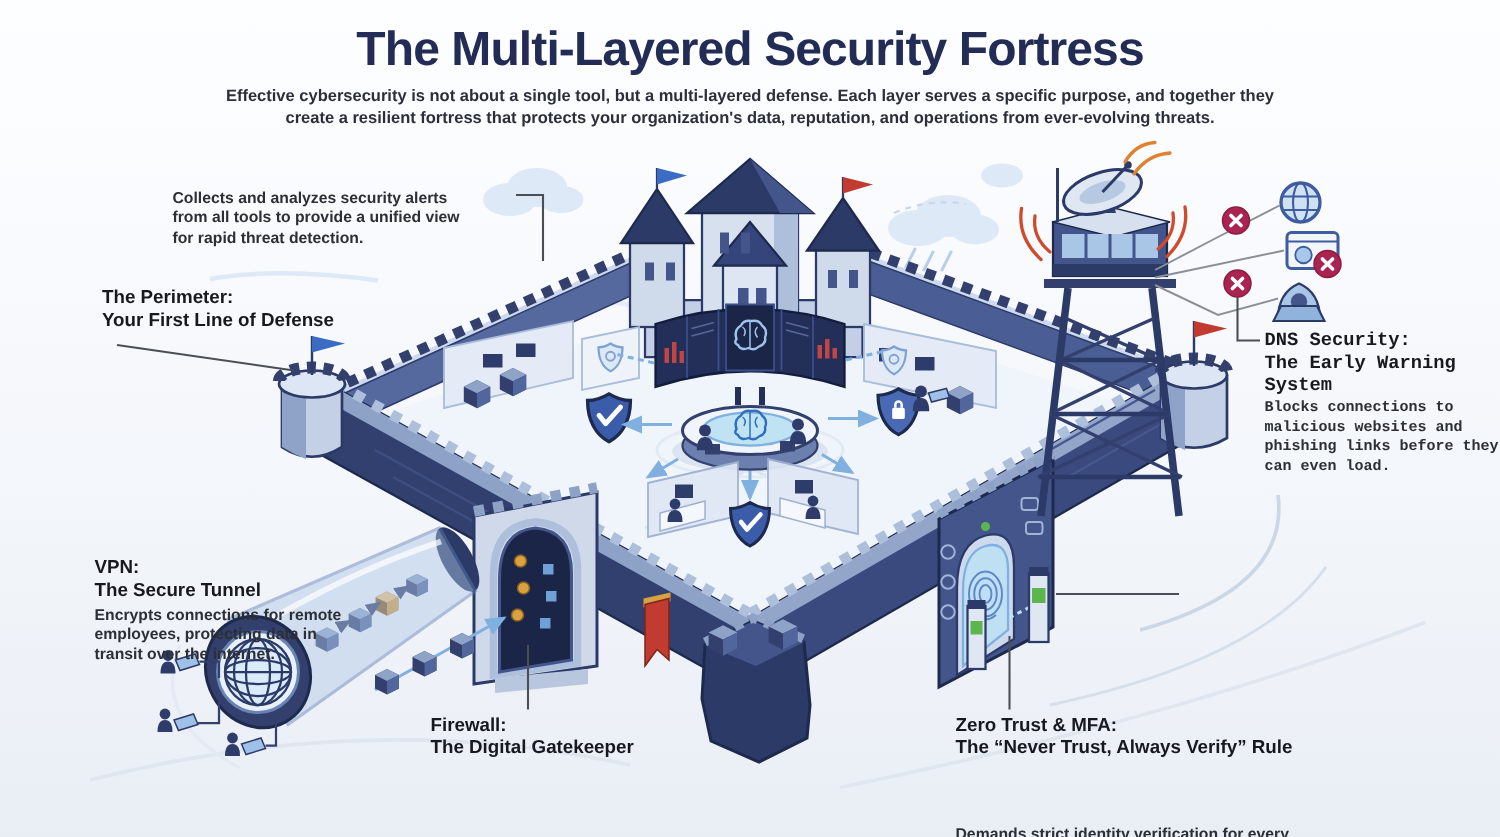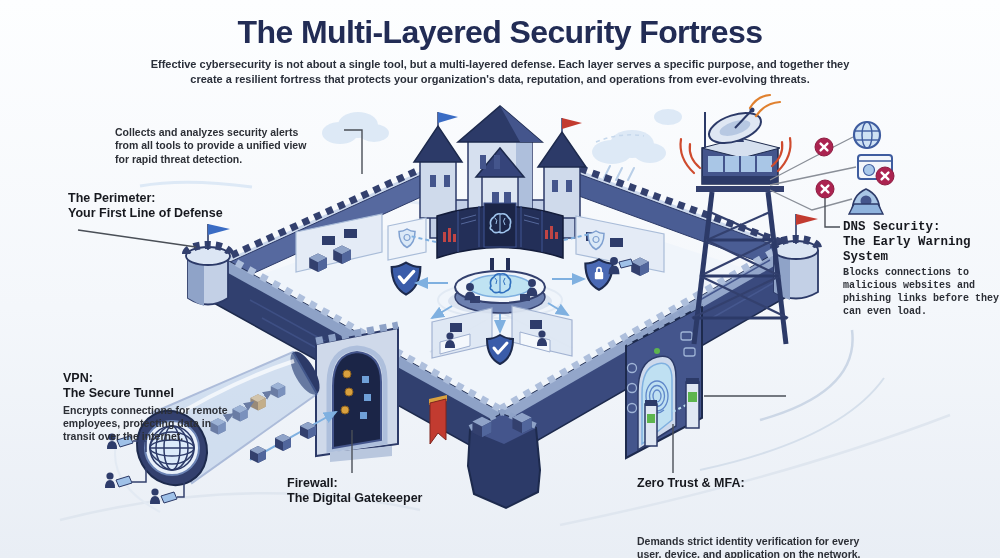--- a/index.html
+++ b/index.html
@@ -442,21 +442,21 @@
 <div class="callout" style="left:63px;top:343px;width:195px;margin-top:28px;">
   <div class="co-title"><span>VPN:</span><br><span>The Secure Tunnel</span></div>
   <div class="co-body" style="width:180px;">Encrypts connections for remote employees, protecting data in transit over the internet.</div>
 </div>
 
 <div class="callout" style="left:287px;top:476px;width:205px;">
   <div class="co-title"><span>Firewall:</span><br><span>The Digital Gatekeeper</span></div>
 </div>
 
 <div class="callout" style="left:637px;top:476px;width:260px;">
-  <div class="co-title"><span>Zero Trust &amp; MFA:</span><br></div>
+  <div class="co-title"><span>Zero Trust &amp; MFA:</span><br><span>The “Never Trust, Always Verify” Rule</span></div>
   <div class="co-body" style="width:225px;margin-top:44px;">Demands strict identity verification for every user, device, and application on the network.</div>
 </div>
 
 
 <div class="callout" style="left:843px;top:220px;width:156px;font-family:Liberation Mono, monospace;">
   <div class="co-title"><span>DNS Security:</span><br><span>The Early Warning System</span></div>
   <div class="co-body" style="width:170px;font-size:10px;">Blocks connections to malicious websites and phishing links before they can even load.</div>
 </div>
 
 </div>

